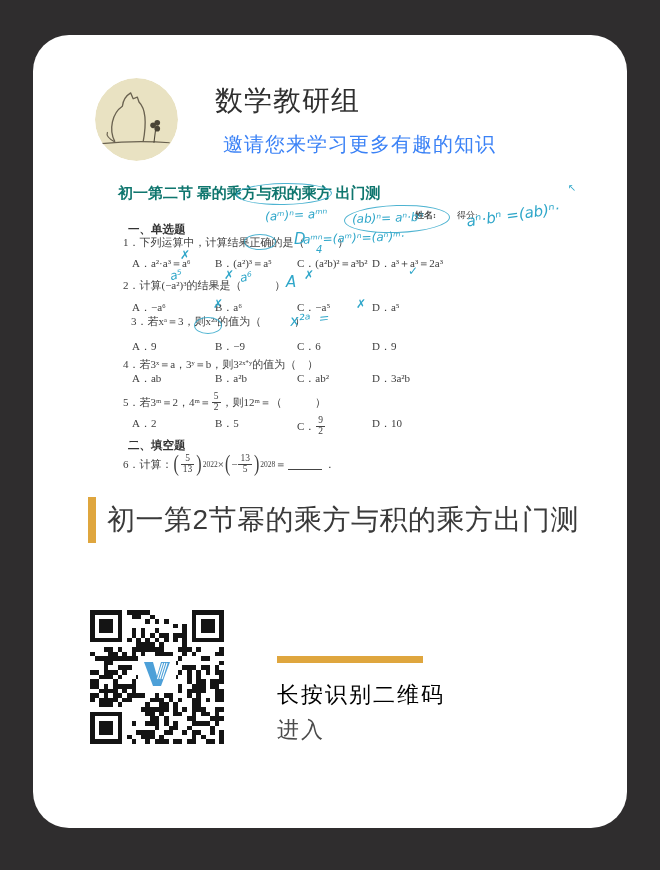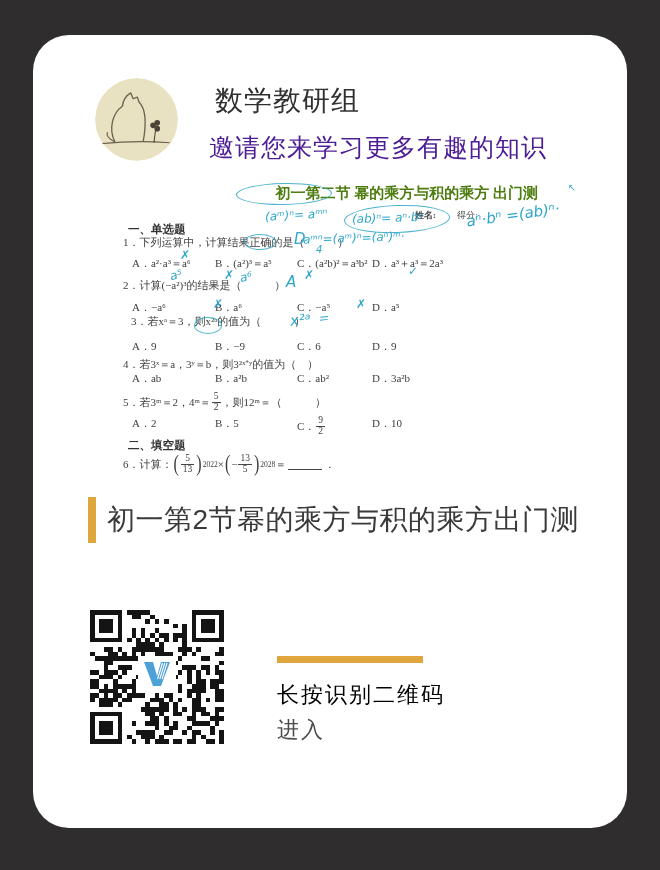--- a/index.html
+++ b/index.html
@@ -8,27 +8,27 @@
     background:#2f2d2e;
     font-family:"Liberation Sans",sans-serif;
   }
   .card{
     position:absolute;left:33px;top:35px;width:594px;height:793px;
     background:#ffffff;border-radius:36px;
   }
   
   .avatar{position:absolute;left:62px;top:43px;width:83px;height:83px;border-radius:50%;overflow:hidden;}
   .h-title{position:absolute;left:182px;top:47px;font-size:28px;font-weight:500;color:#2f2f2f;letter-spacing:1px;}
-  .h-sub{position:absolute;left:176px;top:96px;font-size:25px;color:#4c1d95;letter-spacing:1px;}
+  .h-sub{position:absolute;left:190px;top:96px;font-size:20px;color:#3b82f6;letter-spacing:1px;}
   
   .worksheet{
     position:absolute;left:85px;top:143px;width:480px;height:312px;
     font-family:"Liberation Serif",serif;color:#3d3d3d;background:#fff;
   }
-  .ws-title{position:absolute;left:0;top:6px;width:420px;text-align:right;font-size:15px;font-weight:bold;color:#4d7c0f;}
+  .ws-title{position:absolute;left:0;top:6px;width:420px;text-align:left;font-size:15px;font-weight:bold;color:#0f766e;}
   .ws-small{position:absolute;font-size:9px;color:#444;}
   .ws-sec{position:absolute;left:10px;font-size:11.5px;font-weight:bold;color:#333;}
   .ws-line{position:absolute;left:5px;font-size:11px;white-space:nowrap;display:flex;align-items:center;}
   .ws-optrow{position:absolute;left:0;width:480px;height:18px;font-size:11px;}
   .ws-opt{position:absolute;top:0;display:flex;align-items:center;white-space:nowrap;}
   .frac{display:inline-block;text-align:center;font-size:9.5px;line-height:1.05;vertical-align:middle;margin:0 1px;}
   .frac .num{display:block;border-bottom:1px solid #444;padding:0 2px;}
   .frac .den{display:block;padding:0 2px;}
   .bigparen{font-size:16px;font-weight:300;transform:scaleY(1.4);display:inline-block;margin:0 1px;}
   sup{font-size:7.5px;}

